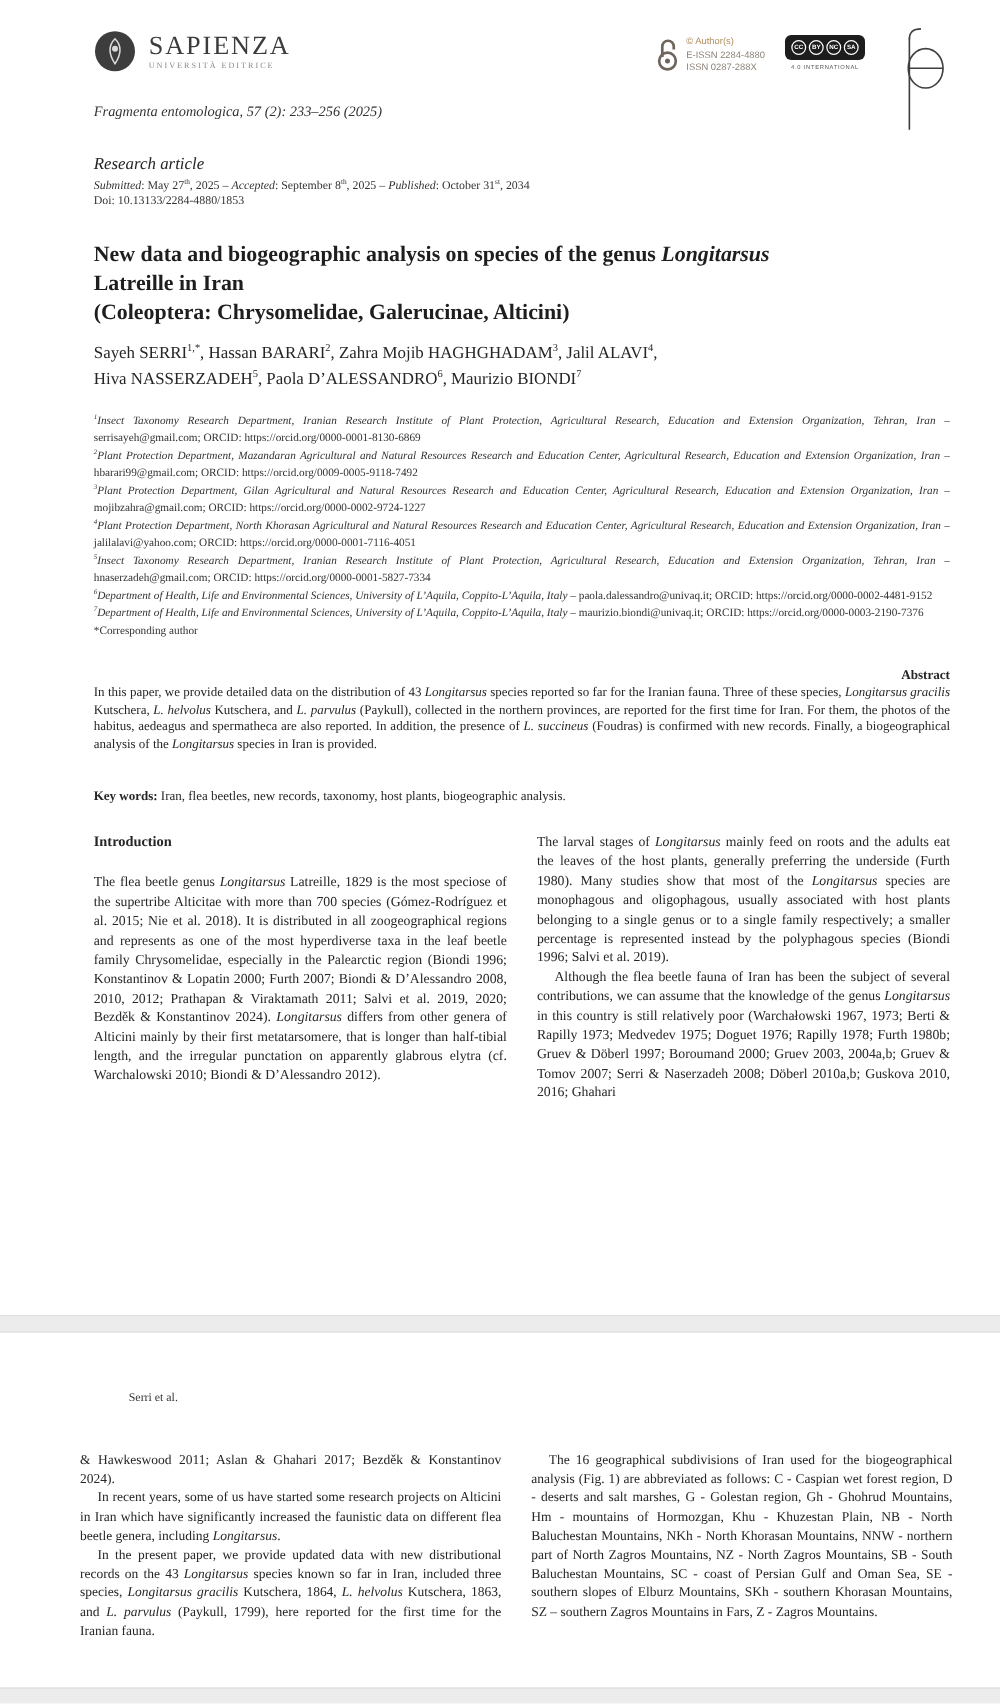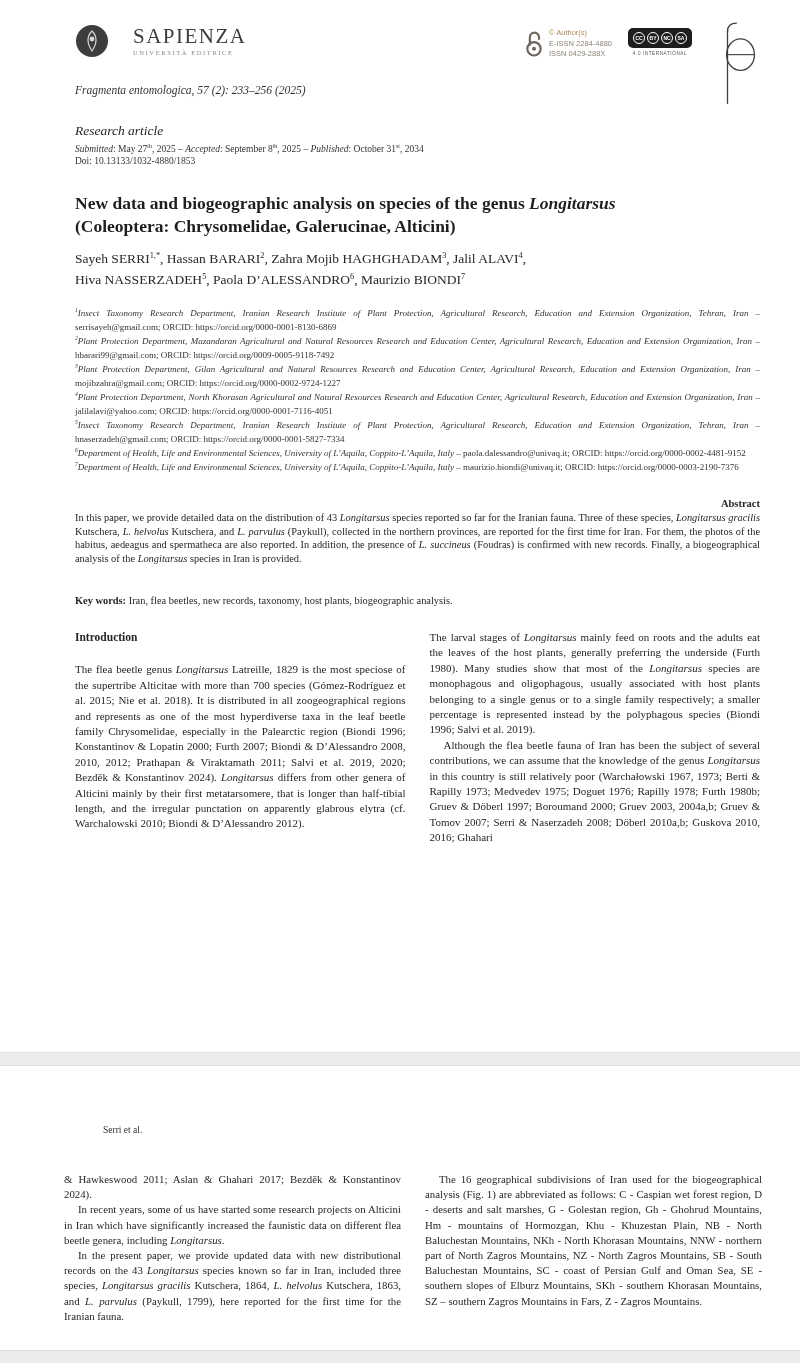--- a/index.html
+++ b/index.html
@@ -5,21 +5,21 @@
   html,body{margin:0;padding:0;background:#fff;}
   .viewport{position:relative;width:800px;height:1363px;background:#ffffff;overflow:hidden;
             font-family:"Liberation Serif",serif;color:#262626;}
   .it{font-style:italic;}
   .bd{font-weight:bold;}
   sup{font-size:62%;vertical-align:super;line-height:0;}
 
   
   .page1{height:1050px;padding:24px 40px 0 75px;box-sizing:border-box;overflow:hidden;}
   .masthead{display:flex;justify-content:space-between;height:56px;overflow:visible;}
-  .publisher{display:flex;align-items:flex-start;gap:24px;}
+  .publisher{display:flex;align-items:flex-start;gap:10px;}
   .emblem{width:34px;height:34px;}
   .sapname{font-size:21px;letter-spacing:1.5px;color:#3c3c3c;line-height:24px;}
   .sapsub{font-size:6.5px;letter-spacing:1.6px;color:#8a8a8a;margin-top:1px;}
   .badges{display:flex;gap:16px;align-items:flex-start;margin-top:4px;justify-content:flex-end;}
   .oa{display:flex;gap:5px;}
   .oa-lines{font-family:"Liberation Sans",sans-serif;font-size:7.5px;line-height:10.5px;color:#8d8478;}
   .oa-lines .l1{color:#b08a5a;}
   .ccwrap{width:64px;text-align:center;}
   .ccbar{background:#1d1d1d;border-radius:5px;height:20px;display:flex;align-items:center;justify-content:center;gap:2px;}
   .ccdot{width:12px;height:12px;border:1px solid #fff;border-radius:50%;color:#fff;
@@ -44,21 +44,21 @@
   .sec-head{font-size:11.5px;font-weight:bold;margin:0 0 17px 0;}
   .col p{margin:0;}
   .ind{text-indent:14px;}
   .pageno{position:absolute;top:998px;left:75px;width:685px;text-align:center;font-size:9.5px;color:#444;}
   .page-indicator{position:absolute;top:1070px;right:15px;font-family:"Liberation Sans",sans-serif;
                   font-size:19px;color:#b3b3b3;}
   
   .separator{position:absolute;top:1052px;left:0;width:800px;height:14px;background:#ececec;
              border-top:1px solid #e0e0e0;border-bottom:1px solid #dedede;box-sizing:border-box;}
   .page2{position:absolute;top:1067px;left:0;width:800px;height:296px;
-         padding:16px 38px 0 64px;box-sizing:border-box;overflow:hidden;background:#fff;}
+         padding:5px 38px 0 64px;box-sizing:border-box;overflow:hidden;background:#fff;}
   .running-head{font-size:9.5px;color:#333;margin-top:42px;margin-left:39px;}
   .page2 .columns{margin-top:37px;}
   .page2 .col{font-size:10.8px;line-height:15.2px;}
   .bottom-strip{position:absolute;top:1350px;left:0;width:800px;height:13px;background:#ececec;
                 border-top:1px solid #ddd;box-sizing:border-box;}
   svg{display:block;}
 </style>
 </head>
 <body>
 
@@ -82,21 +82,21 @@
       <div class="badges">
         <div class="oa">
           <svg width="20" height="30" viewBox="0 0 24 34">
             <path d="M7 20 L7 10 a5.5 5.5 0 0 1 11 0 v3" fill="none" stroke="#6e665c" stroke-width="2.6"></path>
             <circle cx="12" cy="24" r="8" fill="none" stroke="#6e665c" stroke-width="2.6"></circle>
             <circle cx="12" cy="24" r="2.4" fill="#6e665c"></circle>
           </svg>
           <div class="oa-lines">
             <div class="l1">© Author(s)</div>
             <div>E-ISSN 2284-4880</div>
-            <div>ISSN 0429-288X</div>
+            <div>ISSN 0287-288X</div>
           </div>
         </div>
 
         <div class="ccwrap">
           <div class="ccbar">
             <span class="ccdot">CC</span>
             <span class="ccdot">BY</span>
             <span class="ccdot">NC</span>
             <span class="ccdot">SA</span>
           </div>
@@ -109,40 +109,42 @@
           <ellipse cx="35" cy="37" rx="15" ry="17" fill="none" stroke="#3f3f3f" stroke-width="1.4"></ellipse>
           <line x1="21" y1="37" x2="50" y2="37" stroke="#3f3f3f" stroke-width="1.2"></line>
         </svg>
       </div>
     </div>
 
     <div class="journal-line"><span class="it">Fragmenta entomologica, 57 (2): 233–256 (2025)</span></div>
 
     <div class="article-type">Research article</div>
     <div class="dates"><span class="it">Submitted</span><span>: May 27</span><sup>th</sup><span>, 2025 – </span><span class="it">Accepted</span><span>: September 8</span><sup>th</sup><span>, 2025 – </span><span class="it">Published</span><span>: October 31</span><sup>st</sup><span>, 2034</span></div>
-    <div class="doi">Doi: 10.13133/1032-4880/1853</div>
+    <div class="doi">Doi: 10.13133/2284-4880/1853</div>
 
     <h1 class="title">
       <div><span>New data and biogeographic analysis on species of the genus </span><span class="it">Longitarsus</span></div>
+      <div><span>Latreille in Iran</span></div>
       <div><span>(Coleoptera: Chrysomelidae, Galerucinae, Alticini)</span></div>
     </h1>
 
     <div class="authors">
       <div><span>Sayeh SERRI</span><sup>1,*</sup><span>, Hassan BARARI</span><sup>2</sup><span>, Zahra Mojib HAGHGHADAM</span><sup>3</sup><span>, Jalil ALAVI</span><sup>4</sup><span>,</span></div>
       <div><span>Hiva NASSERZADEH</span><sup>5</sup><span>, Paola D’ALESSANDRO</span><sup>6</sup><span>, Maurizio BIONDI</span><sup>7</sup></div>
     </div>
 
     <div class="affils">
       <p class="aff"><sup class="it">1</sup><span class="it">Insect Taxonomy Research Department, Iranian Research Institute of Plant Protection, Agricultural Research, Education and Extension Organization, Tehran, Iran – </span><span>serrisayeh@gmail.com; ORCID: https://orcid.org/0000-0001-8130-6869</span></p>
       <p class="aff"><sup class="it">2</sup><span class="it">Plant Protection Department, Mazandaran Agricultural and Natural Resources Research and Education Center, Agricultural Research, Education and Extension Organization, Iran – </span><span>hbarari99@gmail.com; ORCID: https://orcid.org/0009-0005-9118-7492</span></p>
       <p class="aff"><sup class="it">3</sup><span class="it">Plant Protection Department, Gilan Agricultural and Natural Resources Research and Education Center, Agricultural Research, Education and Extension Organization, Iran – </span><span>mojibzahra@gmail.com; ORCID: https://orcid.org/0000-0002-9724-1227</span></p>
       <p class="aff"><sup class="it">4</sup><span class="it">Plant Protection Department, North Khorasan Agricultural and Natural Resources Research and Education Center, Agricultural Research, Education and Extension Organization, Iran – </span><span>jalilalavi@yahoo.com; ORCID: https://orcid.org/0000-0001-7116-4051</span></p>
       <p class="aff"><sup class="it">5</sup><span class="it">Insect Taxonomy Research Department, Iranian Research Institute of Plant Protection, Agricultural Research, Education and Extension Organization, Tehran, Iran – </span><span>hnaserzadeh@gmail.com; ORCID: https://orcid.org/0000-0001-5827-7334</span></p>
       <p class="aff"><sup class="it">6</sup><span class="it">Department of Health, Life and Environmental Sciences, University of L’Aquila, Coppito-L’Aquila, Italy – </span><span>paola.dalessandro@univaq.it; ORCID: https://orcid.org/0000-0002-4481-9152</span></p>
       <p class="aff"><sup class="it">7</sup><span class="it">Department of Health, Life and Environmental Sciences, University of L’Aquila, Coppito-L’Aquila, Italy – </span><span>maurizio.biondi@univaq.it; ORCID: https://orcid.org/0000-0003-2190-7376</span></p>
+      <div class="corresponding">*Corresponding author</div>
     </div>
 
     <div class="abs-head">Abstract</div>
     <div class="abs-body"><span>In this paper, we provide detailed data on the distribution of 43 </span><span class="it">Longitarsus</span><span> species reported so far for the Iranian fauna. Three of these species, </span><span class="it">Longitarsus gracilis</span><span> Kutschera, </span><span class="it">L. helvolus</span><span> Kutschera, and </span><span class="it">L. parvulus</span><span> (Paykull), collected in the northern provinces, are reported for the first time for Iran. For them, the photos of the habitus, aedeagus and spermatheca are also reported. In addition, the presence of </span><span class="it">L. succineus</span><span> (Foudras) is confirmed with new records. Finally, a biogeographical analysis of the </span><span class="it">Longitarsus</span><span> species in Iran is provided.</span></div>
 
     <div class="keywords"><span class="bd">Key words: </span><span>Iran, flea beetles, new records, taxonomy, host plants, biogeographic analysis.</span></div>
 
     <div class="columns">
       <div class="col">
         <h2 class="sec-head">Introduction</h2>

